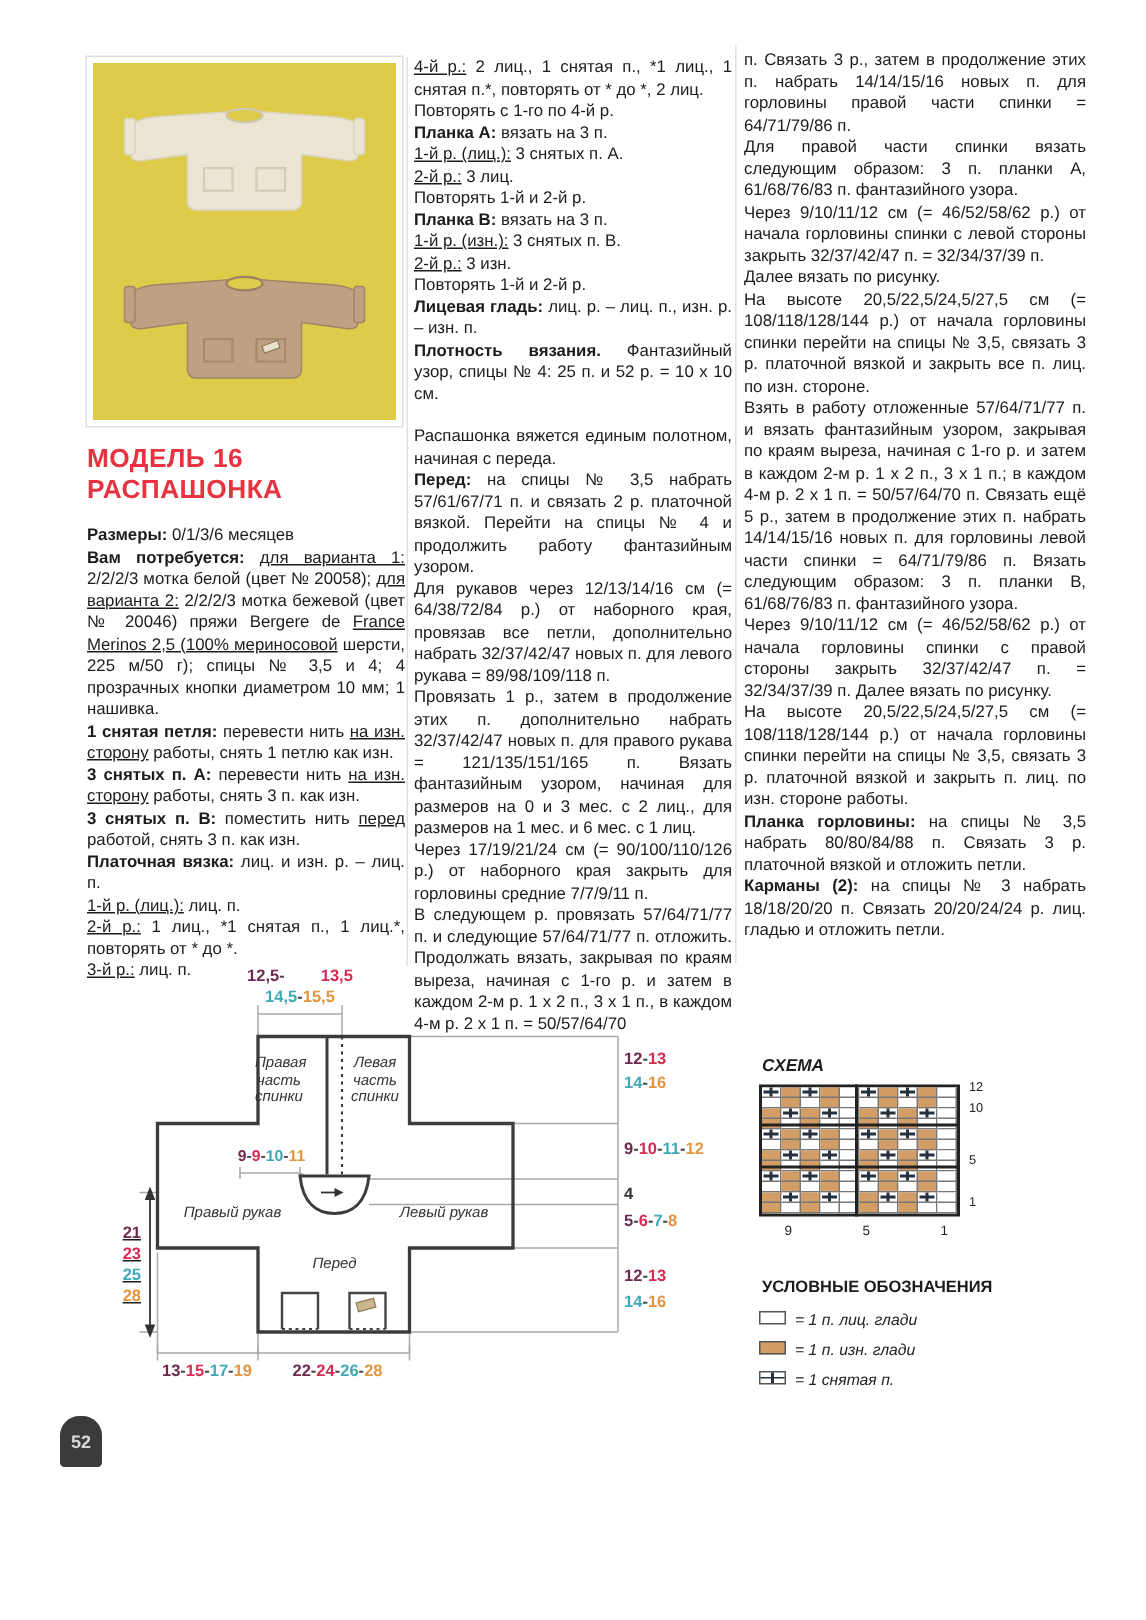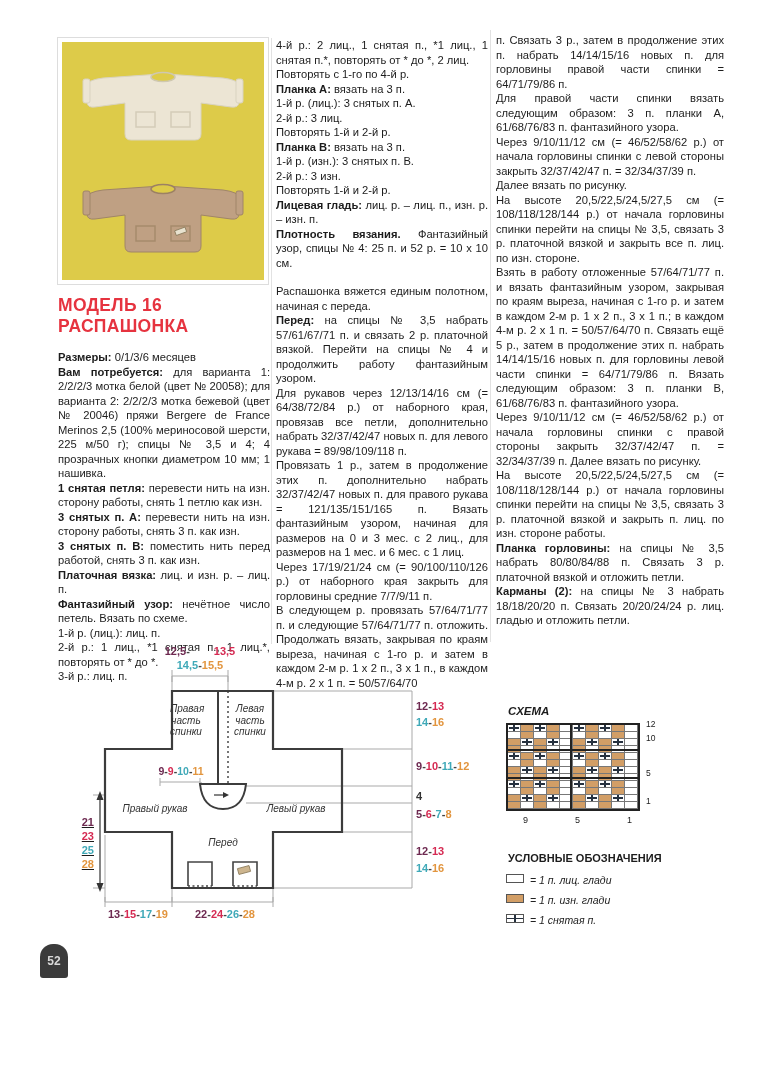--- a/index.html
+++ b/index.html
@@ -15,21 +15,21 @@
   .photo-frame svg{display:block;}
 
   
   .col{position:absolute;font-size:11.2px;line-height:14.5px;text-align:justify;}
   .col-left{left:58px;top:295px;width:212px;}
   .col-mid{left:276px;top:38px;width:212px;}
   .col-right{left:496px;top:33px;width:228px;}
   .para{margin:0;}
   .para.gap-top{margin-top:14px;}
   .para .b{font-weight:bold;}
-  .para .u{}
+  .para .u{text-decoration:underline;}
   .model-heading{color:#e6333f;font-weight:bold;font-size:17.5px;line-height:21px;
                  letter-spacing:.3px;margin:0 0 13px 0;text-align:left;}
 
   
   .diagram{position:absolute;left:60px;top:645px;width:430px;height:305px;}
   .diagram svg{position:absolute;left:0;top:0;}
   .dlabel{position:absolute;font-style:italic;font-size:10px;color:#333;text-align:center;
           white-space:pre-line;line-height:11.5px;}
   .meas{position:absolute;font-weight:bold;font-size:11px;line-height:13px;white-space:nowrap;}
   .meas .sep{color:#444;}
@@ -116,21 +116,20 @@
 
   <div class="col col-left">
     <p class="model-heading"><span>МОДЕЛЬ 16</span><br><span>РАСПАШОНКА</span></p>
     <div>
         <p class="para"><span class="b">Размеры: </span><span>0/1/3/6 месяцев</span></p>
         <p class="para"><span class="b">Вам потребуется: </span><span class="u">для варианта 1:</span><span> 2/2/2/3 мотка белой (цвет № 20058); </span><span class="u">для варианта 2:</span><span> 2/2/2/3 мотка бежевой (цвет № 20046) пряжи Bergere de </span><span class="u">France Merinos 2,5 (100% мериносовой</span><span> шерсти, 225 м/50 г); спицы № 3,5 и 4; 4 прозрачных кнопки диаметром 10 мм; 1 нашивка.</span></p>
         <p class="para"><span class="b">1 снятая петля: </span><span>перевести нить </span><span class="u">на изн. сторону</span><span> работы, снять 1 петлю как изн.</span></p>
         <p class="para"><span class="b">3 снятых п. А: </span><span>перевести нить </span><span class="u">на изн. сторону</span><span> работы, снять 3 п. как изн.</span></p>
         <p class="para"><span class="b">3 снятых п. В: </span><span>поместить нить </span><span class="u">перед</span><span> работой, снять 3 п. как изн.</span></p>
         <p class="para"><span class="b">Платочная вязка: </span><span>лиц. и изн. р. – лиц. п.</span></p>
-        <p class="para"><span class="b">Фантазийный узор: </span><span>нечётное число петель. Вязать по схеме.</span></p>
         <p class="para"><span class="u">1-й р. (лиц.):</span><span> лиц. п.</span></p>
         <p class="para"><span class="u">2-й р.:</span><span> 1 лиц., *1 снятая п., 1 лиц.*, повторять от * до *.</span></p>
         <p class="para"><span class="u">3-й р.:</span><span> лиц. п.</span></p>
       </div>
   </div>
 
   <div class="col col-mid">
     <div>
         <p class="para"><span class="u">4-й р.:</span><span> 2 лиц., 1 снятая п., *1 лиц., 1 снятая п.*, повторять от * до *, 2 лиц.</span></p>
         <p class="para"><span>Повторять с 1-го по 4-й р.</span></p>

